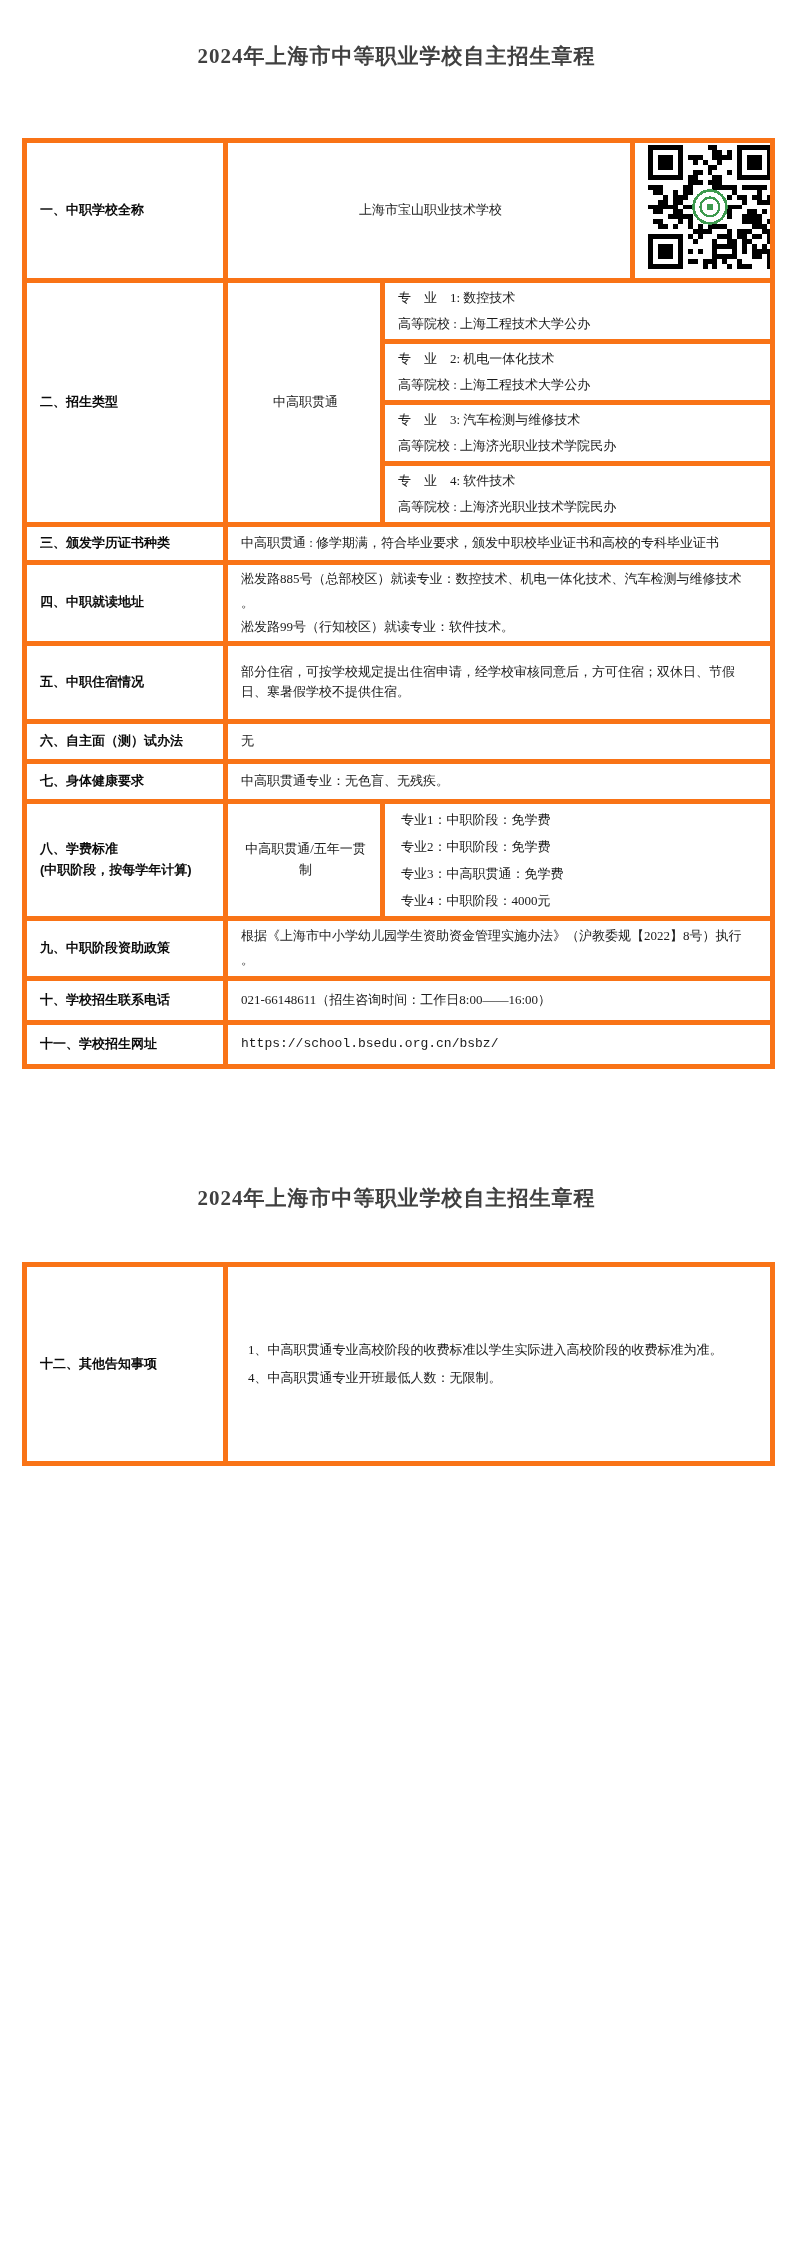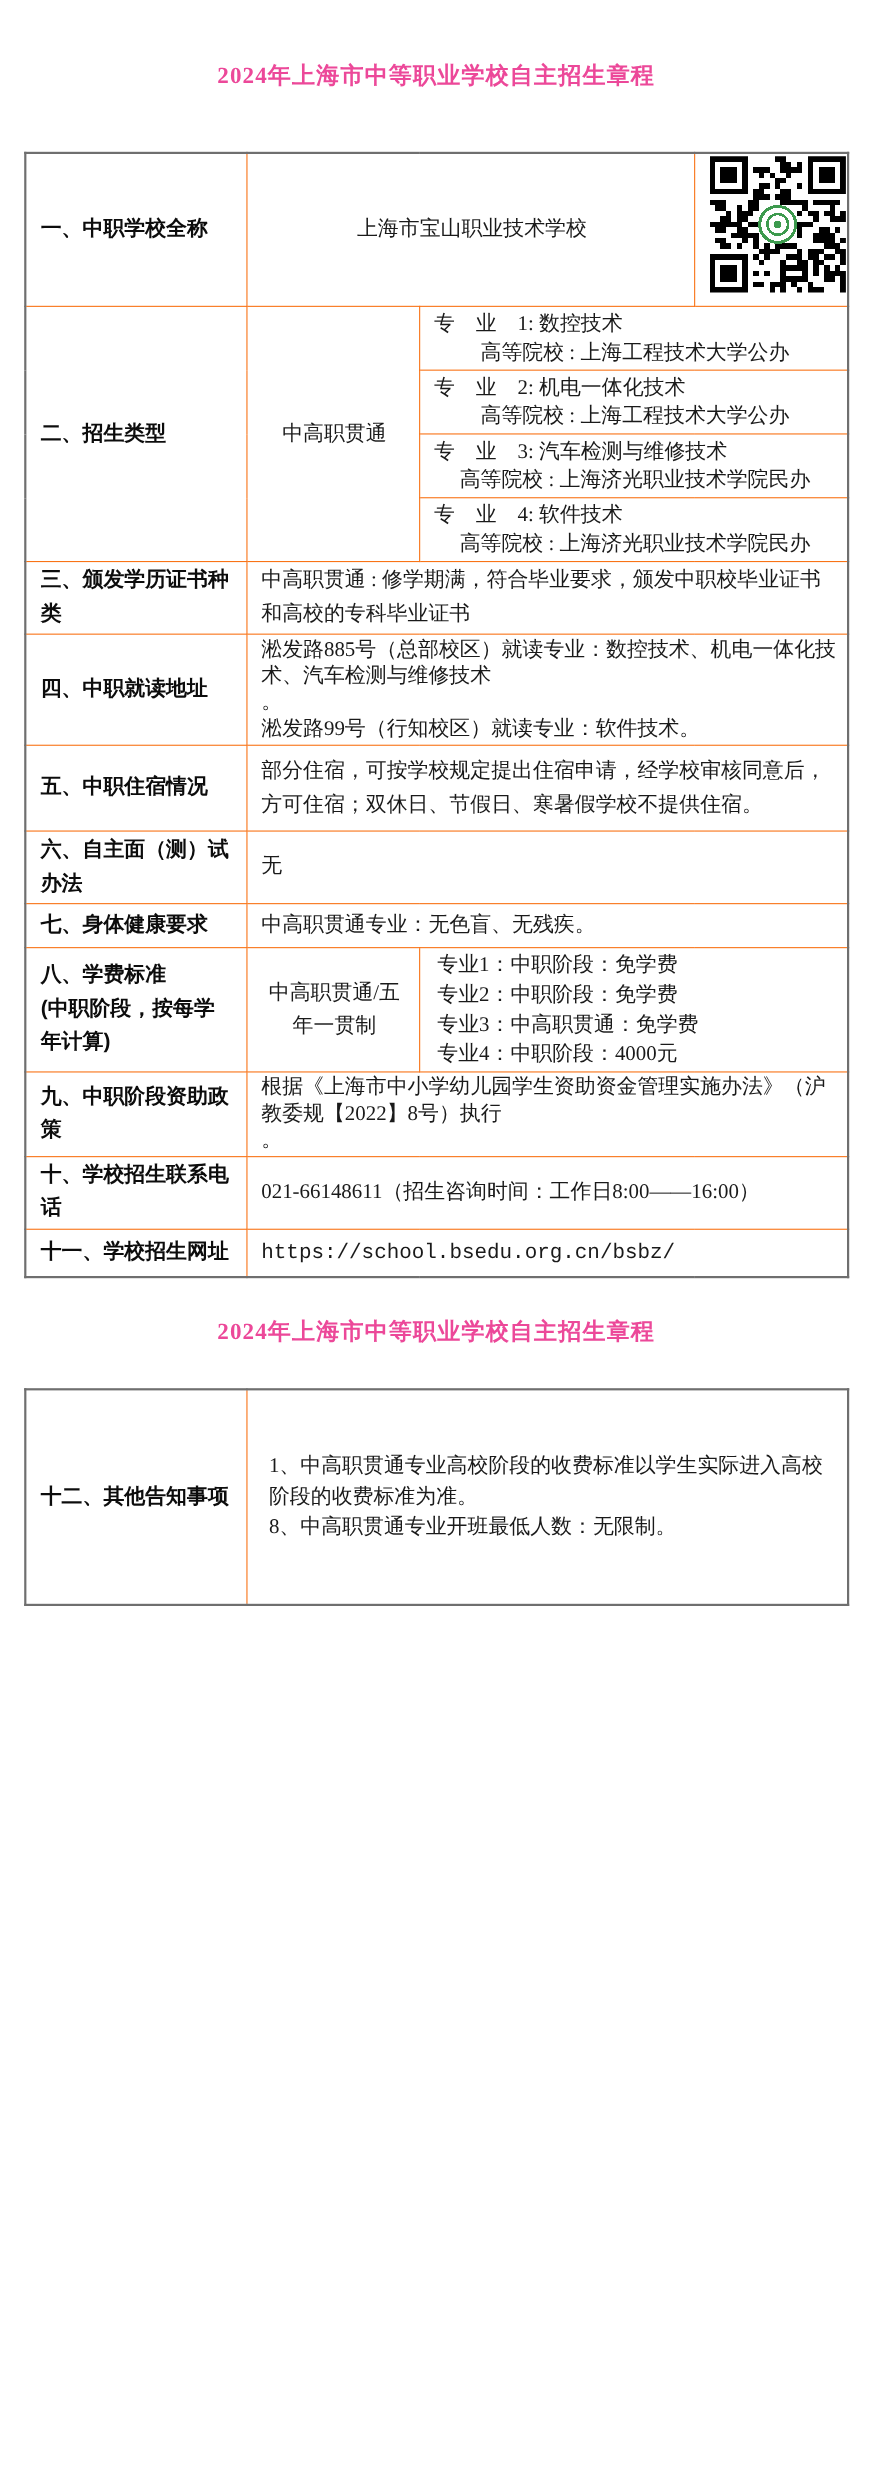--- a/index.html
+++ b/index.html
@@ -6,59 +6,59 @@
   body{
     width:793px;height:2246px;
     background:#ffffff;
     position:relative;
     font-family:"Liberation Serif","DejaVu Serif",serif;
     color:#1a1a1a;
     overflow:hidden;
   }
   .doc-title{
     position:absolute;left:0;right:0;
-    margin:12px;
+    margin:0;
     text-align:center;
     font-family:"Liberation Serif","DejaVu Serif",serif;
     font-weight:700;
     font-size:21px;
     letter-spacing:1px;
-    color:#ec4899;
+    color:#404040;
   }
   .doc-title.p1{top:42px;}
   .doc-title.p2{top:1184px;}
 
   table.doc-table{
     position:absolute;left:22px;
     width:748px;
     border-collapse:collapse;
     table-layout:fixed;
     border:2px solid #6f6f6f;
   }
   table.t1{top:138px;}
   table.t2{top:1262px;}
   table.doc-table td{
-    border:1px solid #f97316;
+    border:5px solid #f97316;
     vertical-align:middle;
     padding:2px 10px 2px 13px;
-    font-size:19px;
+    font-size:13px;
     line-height:1.6;
     overflow:hidden;
   }
   td.label-cell{
     font-family:"Liberation Sans","DejaVu Sans",sans-serif;
     font-weight:700;
     font-size:12.5px;
     line-height:1.45;
     color:#0c0c0c;
   }
   td.center{text-align:center;}
   .major-cell{padding:4px 14px 4px 16px;}
   .major-line{line-height:26px;white-space:nowrap;}
-  .major-line2{display:flex;justify-content:center;}
+  .major-line2{display:flex;justify-content:flex-start;}
   .nature{white-space:nowrap;}
   .fee-line{line-height:27px;}
   .addr-line{line-height:24px;}
   .note-line{line-height:28px;}
   td.url-cell{
     font-family:"Liberation Mono","DejaVu Sans Mono",monospace;
     font-size:12px;
   }
   td.qr-cell{padding:1px;text-align:center;}
   .qr-box{display:inline-block;width:124px;height:124px;}
@@ -401,19 +401,19 @@
   <table class="doc-table t2">
     <colgroup>
         <col style="width:201px">
         <col style="width:547px">
       </colgroup>
     <tbody>
       <tr>
         <td class="label-cell">十二、其他告知事项</td>
         <td class="notes-value">
           <div class="note-line">1、中高职贯通专业高校阶段的收费标准以学生实际进入高校阶段的收费标准为准。</div>
-          <div class="note-line">8、中高职贯通专业开班最低人数：无限制。</div>
+          <div class="note-line">4、中高职贯通专业开班最低人数：无限制。</div>
         </td>
       </tr>
     </tbody>
   </table>
 
 </div>
 
 </body></html>

